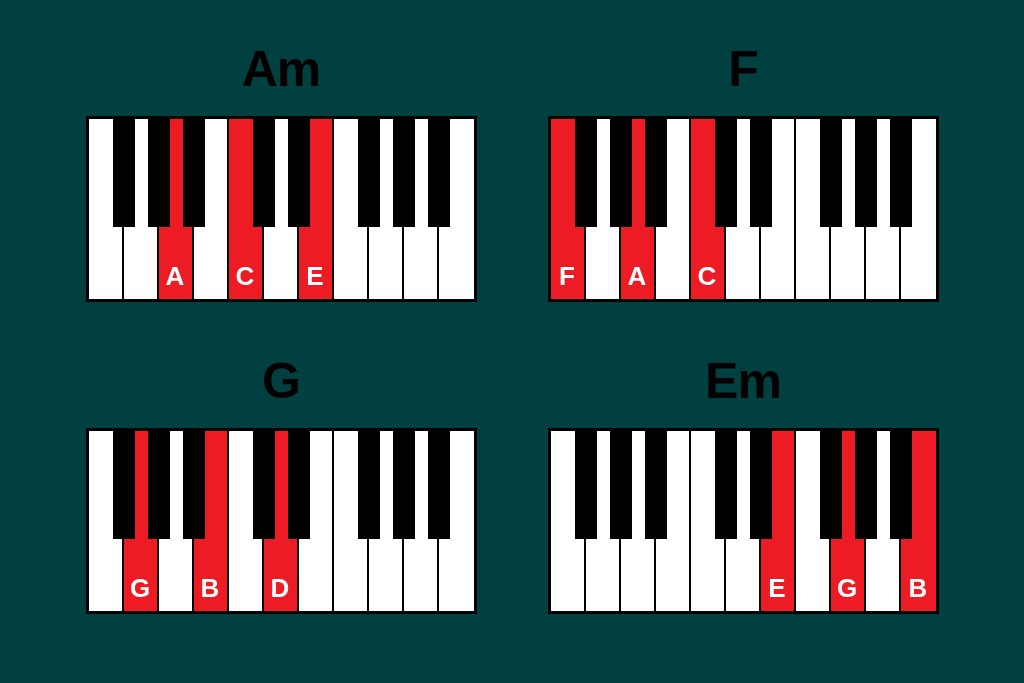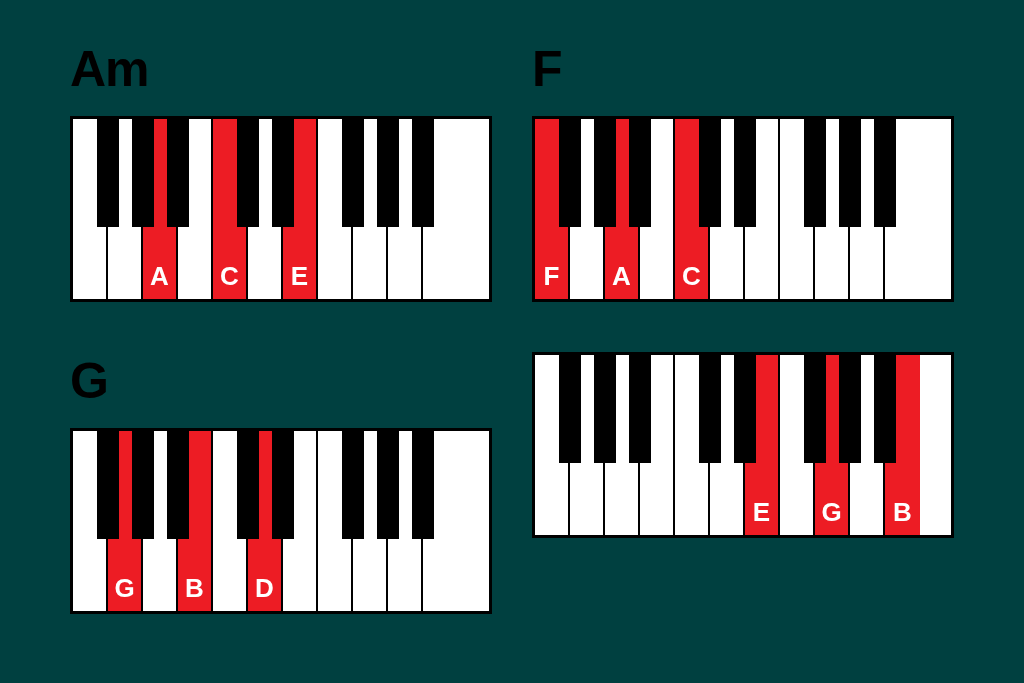--- a/index.html
+++ b/index.html
@@ -17,20 +17,21 @@
     grid-template-columns: 1fr 1fr;
     grid-template-rows: 1fr 1fr;
     width: 100%;
     height: 100%;
     gap: 40px 40px;
     padding: 40px 70px 60px 70px;
   }
   .chord {
     display: flex;
     flex-direction: column;
+    align-items: center;
   }
   .chord-name {
     font-size: 50px;
     font-weight: 900;
     color: #000;
     margin-bottom: 18px;
     letter-spacing: -1px;
   }
   .keyboard-wrap {
     position: relative;
@@ -185,20 +186,21 @@
           <div class="black-key" style="left: 164px;"></div>
           <div class="black-key" style="left: 199px;"></div>
           <div class="black-key" style="left: 269px;"></div>
           <div class="black-key" style="left: 304px;"></div>
           <div class="black-key" style="left: 339px;"></div>
         </div>
     </div>
   </div>
 
   <div class="chord">
+    <div class="chord-name">Em</div>
     <div class="keyboard-wrap">
       <div class="keyboard">
           <div class="white-key"></div>
           <div class="white-key"></div>
           <div class="white-key"></div>
           <div class="white-key"></div>
           <div class="white-key"></div>
           <div class="white-key"></div>
           <div class="white-key hl">
             <span class="note-label">E</span>

